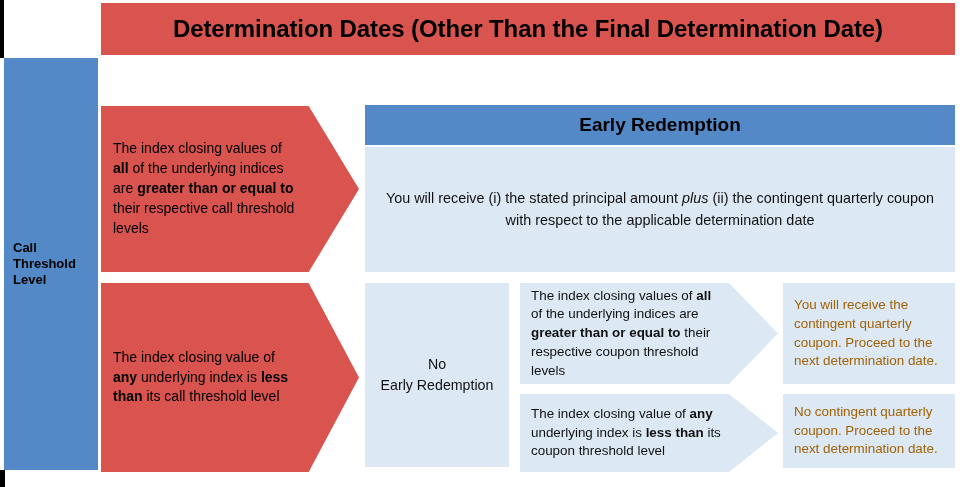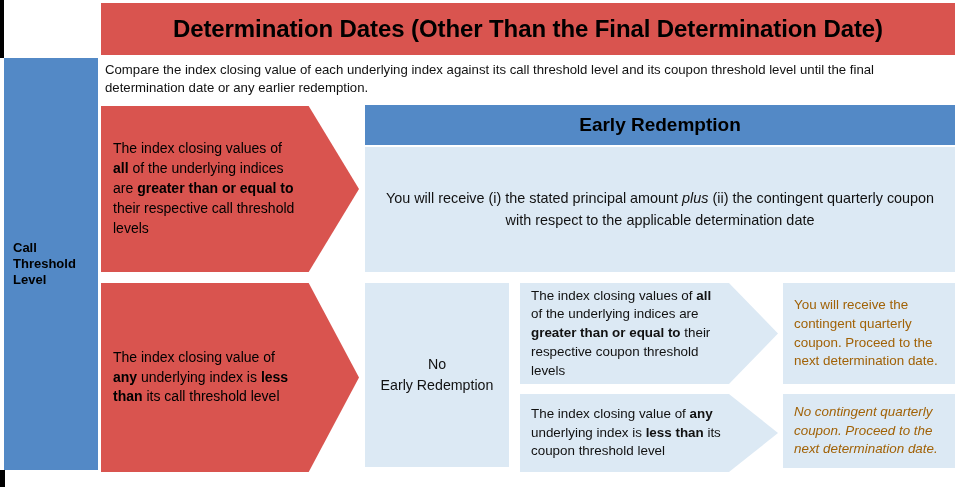--- a/index.html
+++ b/index.html
@@ -214,21 +214,20 @@
     left: 783px;
     top: 283px;
     width: 172px;
     height: 101px;
   }
   #outcome-no-coupon {
     left: 783px;
     top: 394px;
     width: 172px;
     height: 74px;
-    font-style: italic;
   }
 
   b { font-weight: bold; text-align: right; }
   i { font-style: italic; }
 </style>
 </head>
 <body>
 
 <div class="canvas">
 
@@ -238,23 +237,20 @@
   <div class="blk" id="title-bar">
     <span class="title-text">Determination Dates (Other Than the Final Determination Date)</span>
   </div>
 
   <div class="blk" id="sidebar">
     <span class="side-label">Call
 Threshold
 Level</span>
   </div>
 
-  <div class="blk" id="subtitle">
-    <span class="sub-text">Compare the index closing value of each underlying index against its call threshold level and its coupon threshold level until the final determination date or any earlier redemption.</span>
-  </div>
 
   <div class="blk red-arrow" id="arrow-call-met">
     <span class="arrow-text">The index closing values of <b>all</b> of the underlying indices are <b>greater than or equal to</b> their respective call threshold levels</span>
   </div>
 
   <div class="blk red-arrow" id="arrow-call-not-met">
     <span class="arrow-text">The index closing value of <b>any</b> underlying index is <b>less than</b> its call threshold level</span>
   </div>
 
   <div class="blk" id="er-header">

